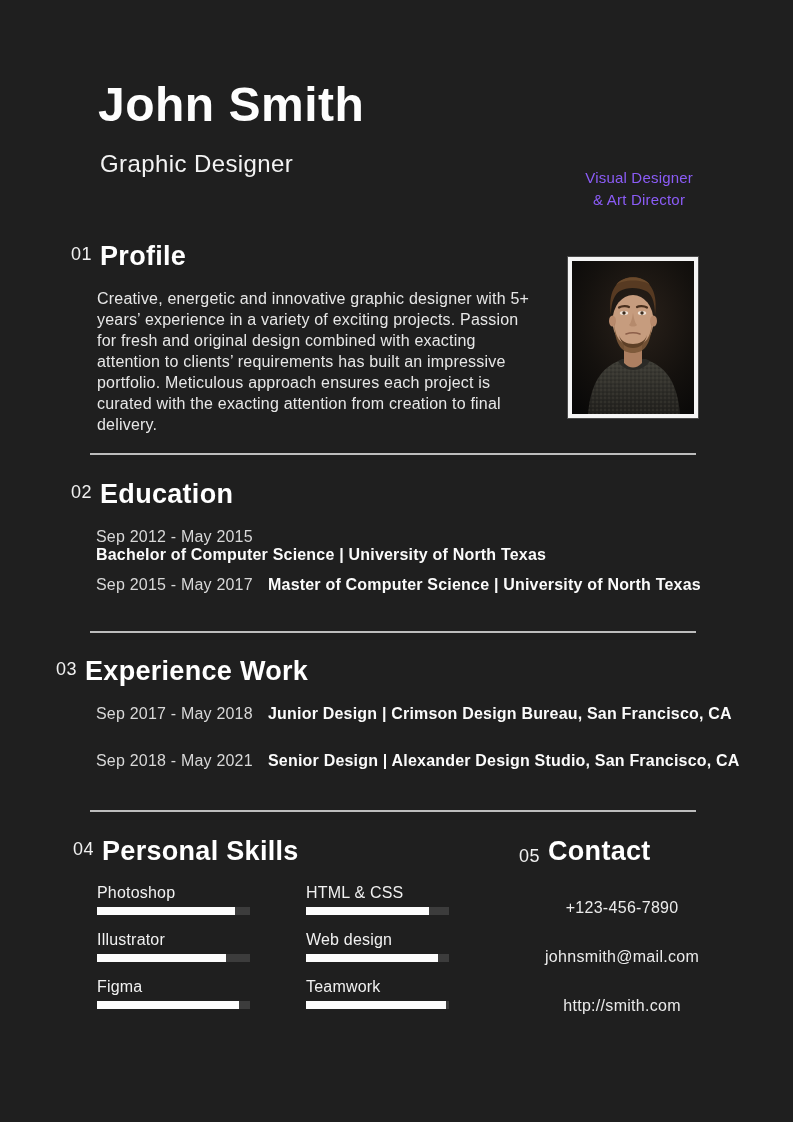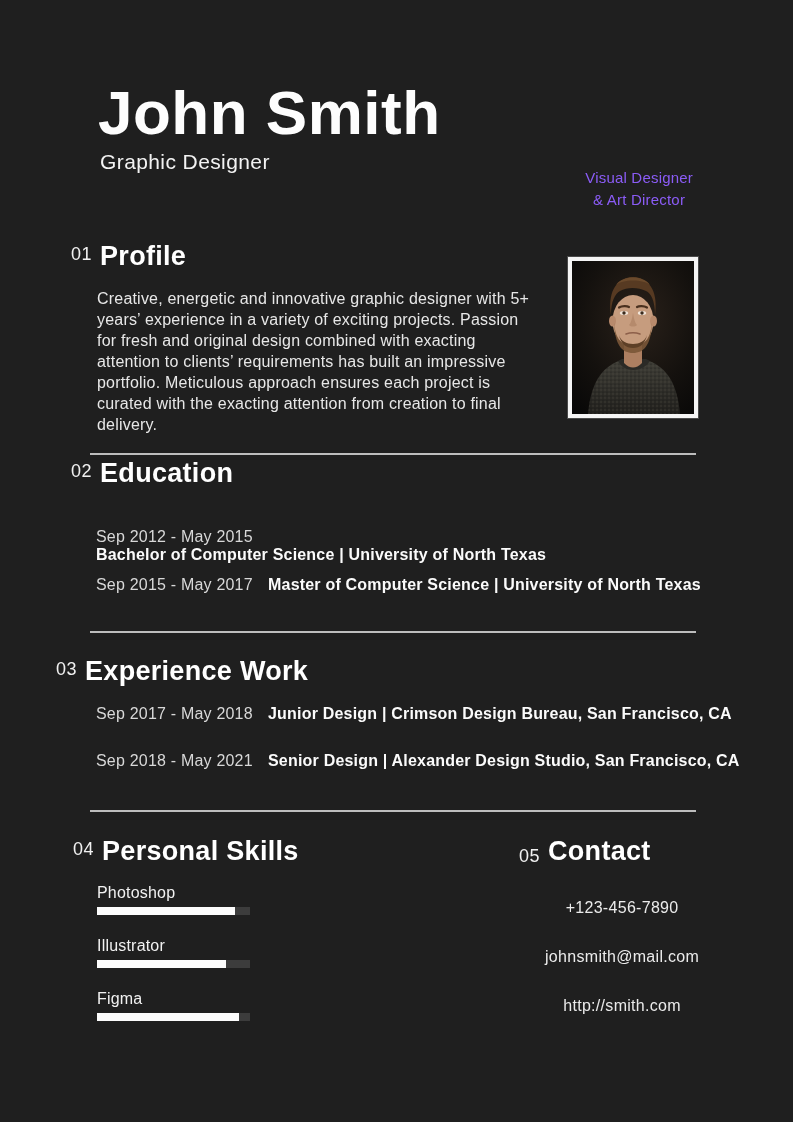--- a/index.html
+++ b/index.html
@@ -10,26 +10,26 @@
     margin: 0 auto;
     background: #1f1f1f;
     font-family: "Liberation Sans", sans-serif;
     color: #ffffff;
     overflow: hidden;
   }
 
   
   .name {
     position: absolute; left: 98px; top: 80px;
-    font-size: 62px; font-weight: bold; letter-spacing: 0.5px;
+    font-size: 48px; font-weight: bold; letter-spacing: 0.5px;
     color: #fdfdfd; line-height: 1.05; white-space: nowrap;
   }
   .job-title {
     position: absolute; left: 100px; top: 150px;
-    font-size: 21px; font-weight: 400; letter-spacing: 0.4px;
+    font-size: 24px; font-weight: 400; letter-spacing: 0.4px;
     color: #f3f3f3;
   }
   .tagline {
     position: absolute; right: 100px; top: 167px;
     text-align: center; font-size: 15px; line-height: 22px;
     color: #8b5cf6; letter-spacing: 0.2px; margin-left: 29px;
   }
 
   
   .sec-head { position: absolute; display: flex; align-items: flex-start; }
@@ -62,21 +62,21 @@
 
   
   .trow { position: absolute; left: 96px; display: flex; font-size: 16px; white-space: nowrap; }
   .trow .dates   { width: 172px; color: #d8d8d8; letter-spacing: 0.2px; flex: 0 0 auto; }
   .trow .details { font-weight: bold; color: #fbfbfb; letter-spacing: 0.2px; }
 
   
   .skills { position: absolute; left: 97px; top: 884px; display: flex; }
   .skill-col-1 { width: 153px; margin-right: 56px; }
   .skill-col-2 { width: 143px; }
-  .skill { margin-bottom: 22px; }
+  .skill { margin-bottom: 16px; }
   .skill-label { font-size: 16px; color: #f1f1f1; letter-spacing: 0.2px; margin-bottom: 5px; }
   .skill-track { height: 8px; background: #3c3c3c; }
   .skill-fill  { height: 8px; background: #fcfcfc; }
 
   
   .contact-list { position: absolute; left: 545px; top: 899px; }
   .contact-item { font-size: 16px; color: #ebebeb; letter-spacing: 0.3px; line-height: 18px; margin-bottom: 31px; text-align: center; }
 </style>
 </head>
 <body>
@@ -142,21 +142,21 @@
       <path d="M47 46.5 C50 44.8 55 44.8 57 46" stroke="#4a301e" stroke-width="2.2" fill="none" stroke-linecap="round"></path>
       <path d="M65 46 C67 44.8 72 44.8 75 46.5" stroke="#4a301e" stroke-width="2.2" fill="none" stroke-linecap="round"></path>
 
       <path d="M39 54 C36 34 42 17 61 16 C80 17 86 34 83 54 C83 40 79 32 74 30 C66 26 55 26 48 30 C43 33 39 40 39 54 Z" fill="#573a22"></path>
       <path d="M44 24 C50 18 72 18 78 24 C72 14 50 14 44 24 Z" fill="#6b4a2c"></path>
     </svg>
   </div>
 
   <div class="divider divider-1"></div>
 
-  <div class="sec-head" style="left:71px; top:460px;justify-content:center;">
+  <div class="sec-head" style="left:71px; top:481px;justify-content:center;">
     <span class="sec-num">02</span>
     <span class="sec-title">Education</span>
   </div>
   <div class="trow" style="top:528px;flex-direction:column;">
     <span class="dates">Sep 2012 - May 2015</span>
     <span class="details">Bachelor of Computer Science | University of North Texas</span>
   </div>
   <div class="trow" style="top:576px;">
     <span class="dates">Sep 2015 - May 2017</span>
     <span class="details">Master of Computer Science | University of North Texas</span>
@@ -194,20 +194,40 @@
       <div class="skill">
         <div class="skill-label">Illustrator</div>
         <div class="skill-track">
             <div class="skill-fill" style="width: 84%;"></div>
           </div>
       </div>
       <div class="skill">
         <div class="skill-label">Figma</div>
         <div class="skill-track">
             <div class="skill-fill" style="width: 93%;"></div>
+          </div>
+      </div>
+    </div>
+    <div class="skill-col-2">
+      <div class="skill">
+        <div class="skill-label">HTML &amp; CSS</div>
+        <div class="skill-track">
+            <div class="skill-fill" style="width: 86%;"></div>
+          </div>
+      </div>
+      <div class="skill">
+        <div class="skill-label">Web design</div>
+        <div class="skill-track">
+            <div class="skill-fill" style="width: 92%;"></div>
+          </div>
+      </div>
+      <div class="skill">
+        <div class="skill-label">Teamwork</div>
+        <div class="skill-track">
+            <div class="skill-fill" style="width: 98%;"></div>
           </div>
       </div>
     </div>
   </div>
 
   <div class="sec-head" style="left:519px; top:838px;align-items:flex-end;">
     <span class="sec-num">05</span>
     <span class="sec-title">Contact</span>
   </div>
   <div class="contact-list">

